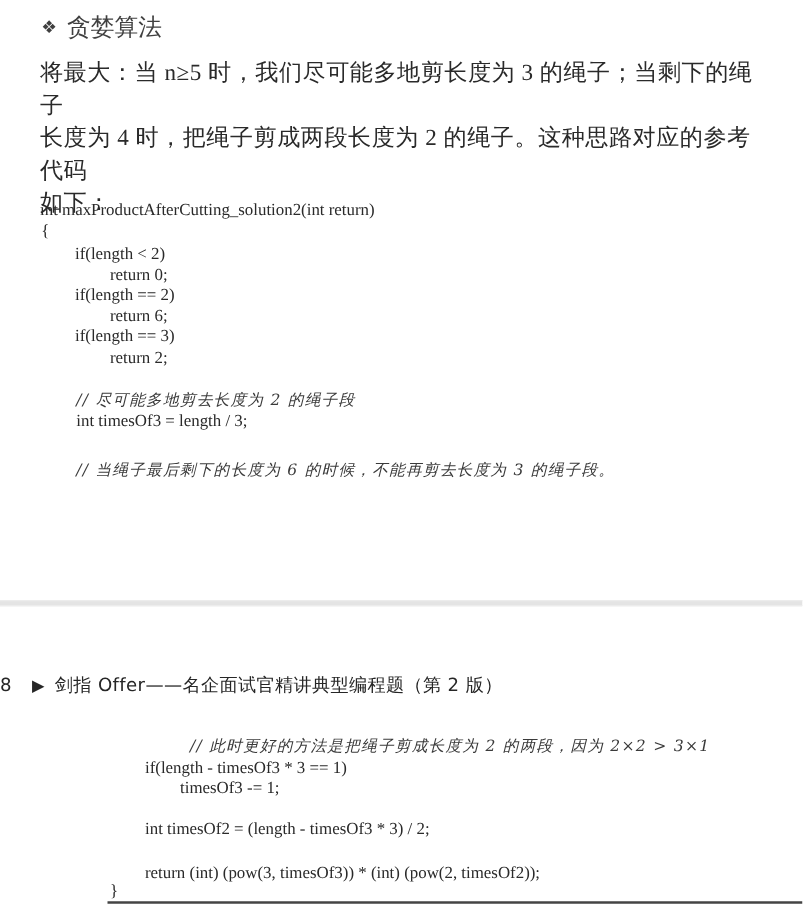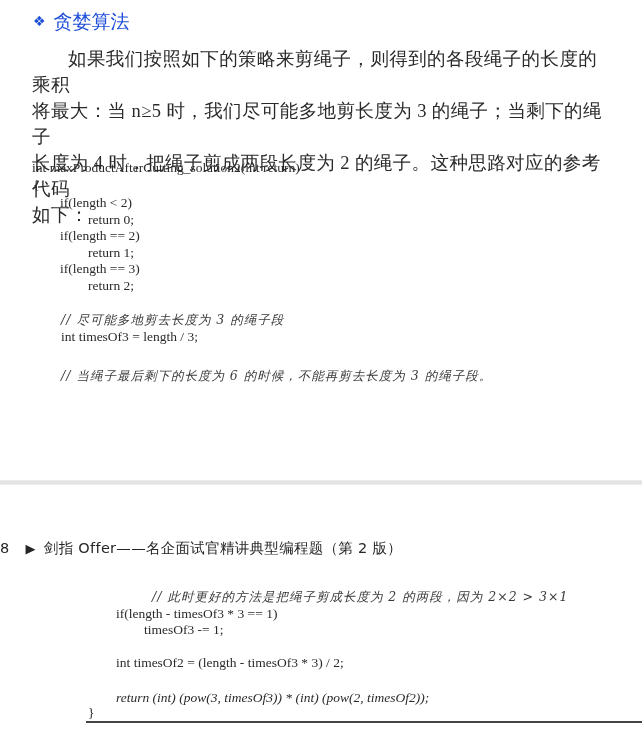--- a/index.html
+++ b/index.html
@@ -2,21 +2,21 @@
 <html><head>
   <meta charset="utf-8">
   <style>
     html, body { margin: 0; padding: 0; background: #ffffff; }
     body {
       width: 642px; height: 731px; position: relative; overflow: hidden;
       color: #222; font-family: "Liberation Serif", "DejaVu Serif", serif;
     }
     .abs { position: absolute; white-space: nowrap; }
     .heading {
-      left: 33px; top: 9px; font-size: 19px; color: #1d4ed8;
+      left: 33px; top: 9px; font-size: 19px; color: #404040;
       font-family: "DejaVu Sans", "Liberation Sans", sans-serif;
     }
     .heading .bullet { font-size: 14px; margin-right: 8px; position: relative; top: -2px; }
     .para {
       left: 32px; width: 580px; font-size: 18.5px; line-height: 26px; color: #2a2a2a;
       white-space: normal; letter-spacing: 0.4px;
     }
     .para p { margin: 0; }
     .para .indent { text-indent: 36px; }
     .code {
@@ -34,44 +34,43 @@
     .code-end-rule { left: 86px; top: 721px; width: 556px; height: 2px; background: #444; }
   </style>
 </head>
 <body>
 
 <div class="abs heading">
   <span class="bullet">❖</span><span>贪婪算法</span>
 </div>
 
 <div class="abs para" style="top:46px;">
-  <p class="indent">如果我们按照如下的策略来剪绳子，则得到的各段绳子的长度的乘积</p>
   <p>将最大：当 n≥5 时，我们尽可能多地剪长度为 3 的绳子；当剩下的绳子</p>
   <p>长度为 4 时，把绳子剪成两段长度为 2 的绳子。这种思路对应的参考代码</p>
   <p>如下：</p>
 </div>
 
 <div class="abs code" style="left:32px; top:160px;">int maxProductAfterCutting_solution2(int return)</div>
 <div class="abs code" style="left:33px; top:177px;">{</div>
 <div class="abs code" style="left:60px; top:195px;text-align:right;">if(length &lt; 2)</div>
 <div class="abs code" style="left:88px; top:212px;">return 0;</div>
 <div class="abs code" style="left:60px; top:228px;">if(length == 2)</div>
-<div class="abs code" style="left:88px; top:245px;">return 1;</div>
+<div class="abs code" style="left:88px; top:245px;">return 6;</div>
 <div class="abs code" style="left:60px; top:261px;">if(length == 3)</div>
 <div class="abs code" style="left:88px; top:278px;">return 2;</div>
 
-<div class="abs comment" style="left:61px; top:312px;">// 尽可能多地剪去长度为 3 的绳子段</div>
+<div class="abs comment" style="left:61px; top:312px;">// 尽可能多地剪去长度为 2 的绳子段</div>
 <div class="abs code" style="left:61px; top:329px;">int timesOf3 = length / 3;</div>
 <div class="abs comment" style="left:61px; top:368px;">// 当绳子最后剩下的长度为 6 的时候，不能再剪去长度为 3 的绳子段。</div>
 
 <div class="abs sep-top"></div>
 
 <div class="abs running-head">
   <span class="pg">8</span><span class="tri">▶</span><span>剑指 Offer——名企面试官精讲典型编程题（第 2 版）</span>
 </div>
 
 <div class="abs comment" style="left:116px; top:589px;margin-left:36px;">// 此时更好的方法是把绳子剪成长度为 2 的两段，因为 2×2 &gt; 3×1</div>
 <div class="abs code" style="left:116px; top:606px;">if(length - timesOf3 * 3 == 1)</div>
 <div class="abs code" style="left:144px; top:622px;">timesOf3 -= 1;</div>
 <div class="abs code" style="left:116px; top:655px;">int timesOf2 = (length - timesOf3 * 3) / 2;</div>
-<div class="abs code" style="left:116px; top:690px;font-style:italic;">return (int) (pow(3, timesOf3)) * (int) (pow(2, timesOf2));</div>
+<div class="abs code" style="left:116px; top:690px;">return (int) (pow(3, timesOf3)) * (int) (pow(2, timesOf2));</div>
 <div class="abs code" style="left:88px; top:705px;">}</div>
 <div class="abs code-end-rule"></div>
 
 </body></html>

